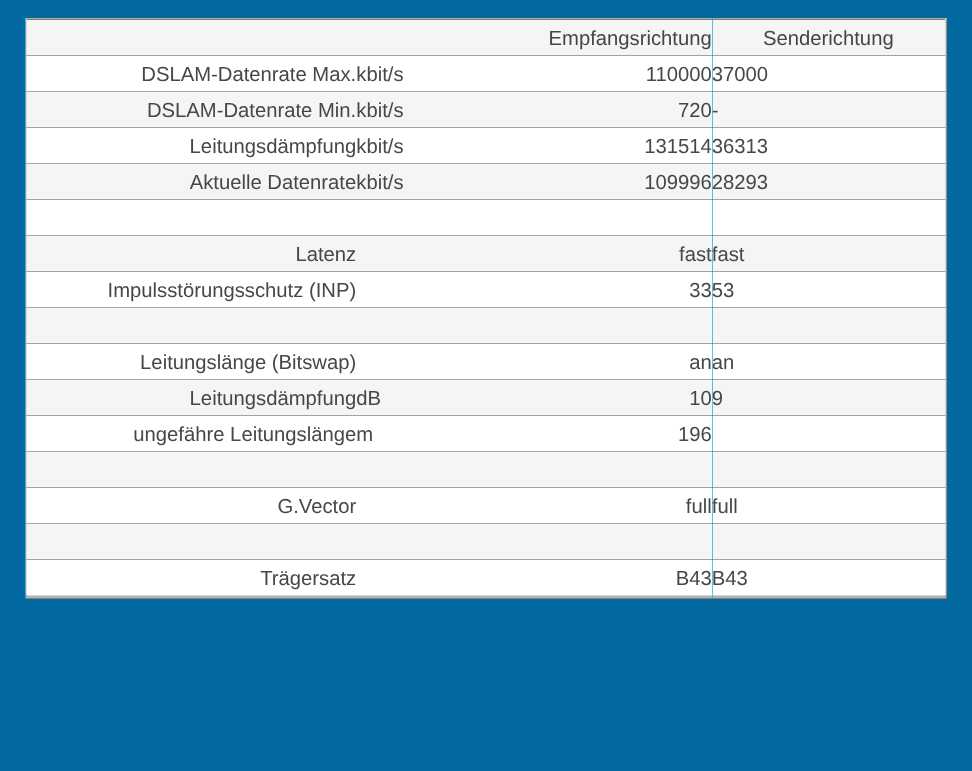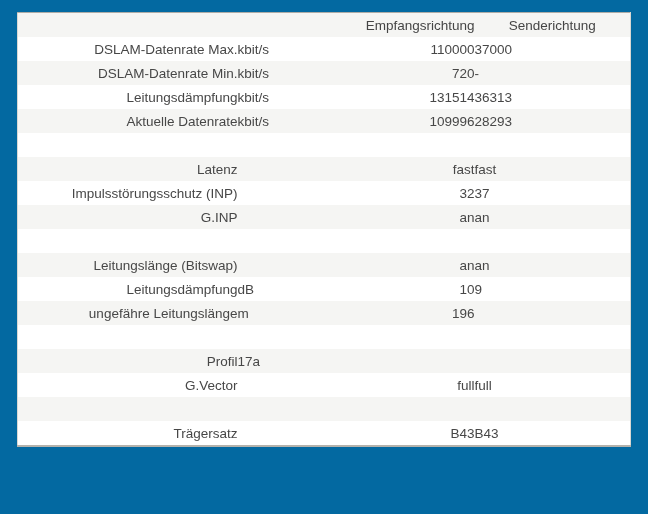--- a/index.html
+++ b/index.html
@@ -104,28 +104,22 @@
       </tr>
       <tr>
         <td class="c-label">Latenz</td>
         <td class="c-unit"></td>
         <td class="c-rx">fast</td>
         <td class="c-tx">fast</td>
       </tr>
       <tr>
         <td class="c-label">Impulsstörungsschutz (INP)</td>
         <td class="c-unit"></td>
-        <td class="c-rx">32</td>
-        <td class="c-tx">37</td>
-      </tr>
-      <tr>
-        <td class="c-label">G.INP</td>
-        <td class="c-unit"></td>
-        <td class="c-rx">an</td>
-        <td class="c-tx">an</td>
+        <td class="c-rx">33</td>
+        <td class="c-tx">53</td>
       </tr>
       <tr>
         <td class="c-label"></td>
         <td class="c-unit"></td>
         <td class="c-rx"></td>
         <td class="c-tx"></td>
       </tr>
       <tr>
         <td class="c-label">Leitungslänge (Bitswap)</td>
         <td class="c-unit"></td>
@@ -144,26 +138,20 @@
         <td class="c-rx">196</td>
         <td class="c-tx"></td>
       </tr>
       <tr>
         <td class="c-label"></td>
         <td class="c-unit"></td>
         <td class="c-rx"></td>
         <td class="c-tx"></td>
       </tr>
       <tr>
-        <td class="c-label">Profil</td>
-        <td class="c-unit">17a</td>
-        <td class="c-rx"></td>
-        <td class="c-tx"></td>
-      </tr>
-      <tr>
         <td class="c-label">G.Vector</td>
         <td class="c-unit"></td>
         <td class="c-rx">full</td>
         <td class="c-tx">full</td>
       </tr>
       <tr>
         <td class="c-label"></td>
         <td class="c-unit"></td>
         <td class="c-rx"></td>
         <td class="c-tx"></td>

